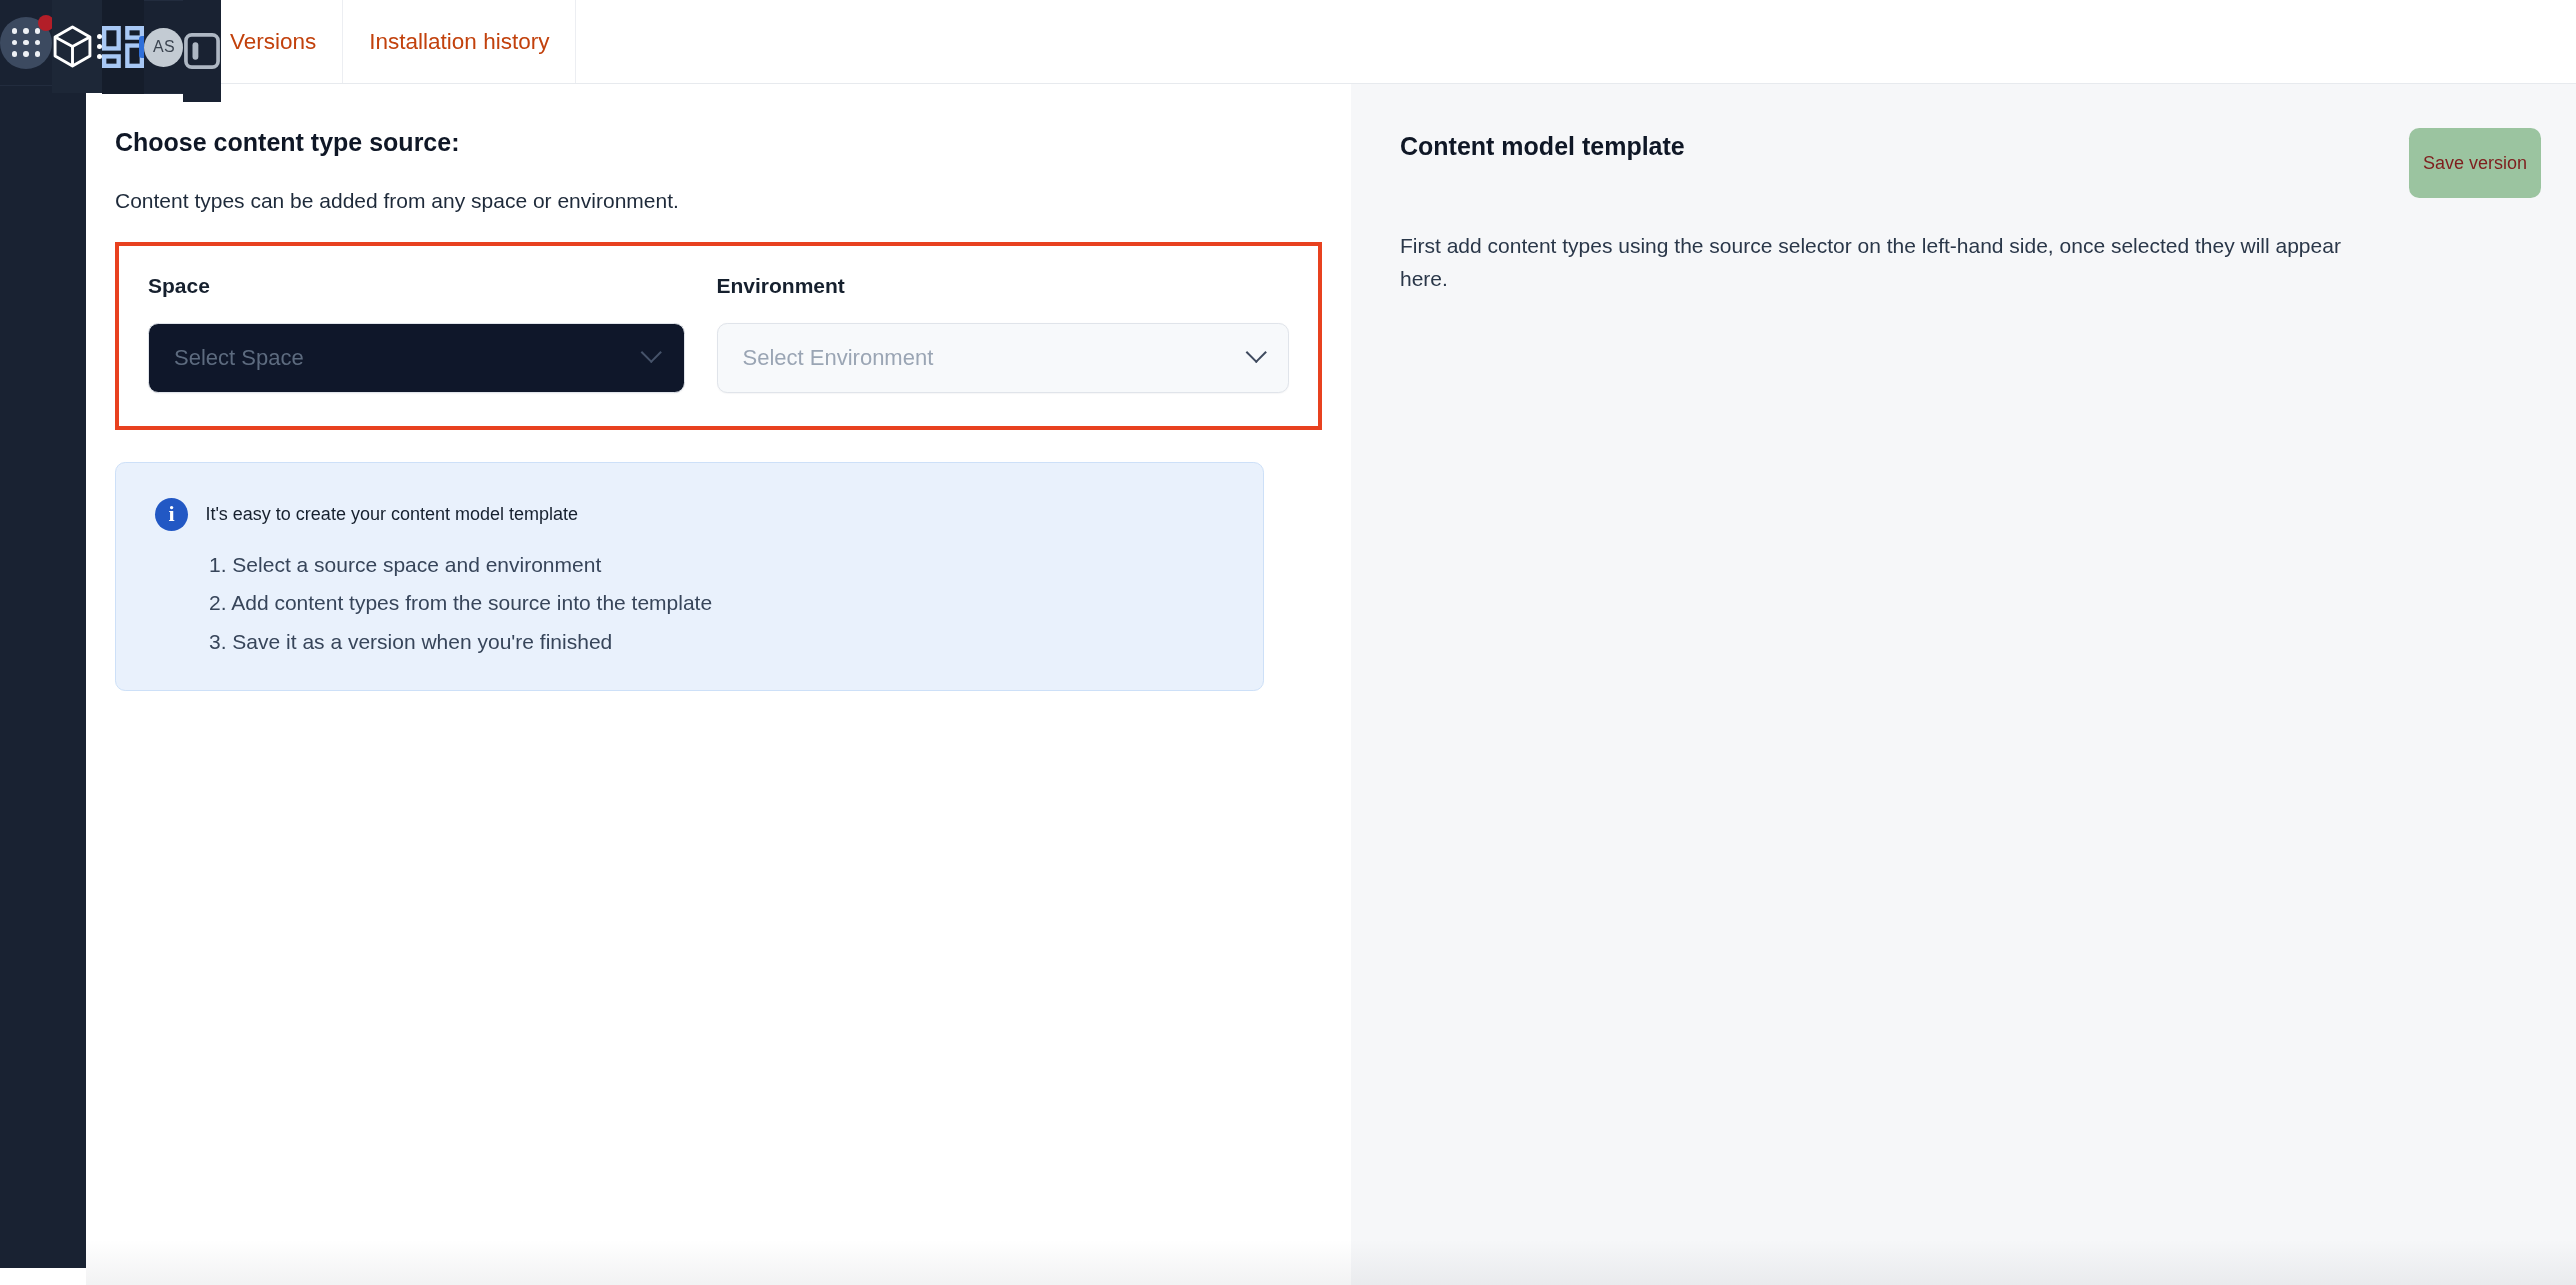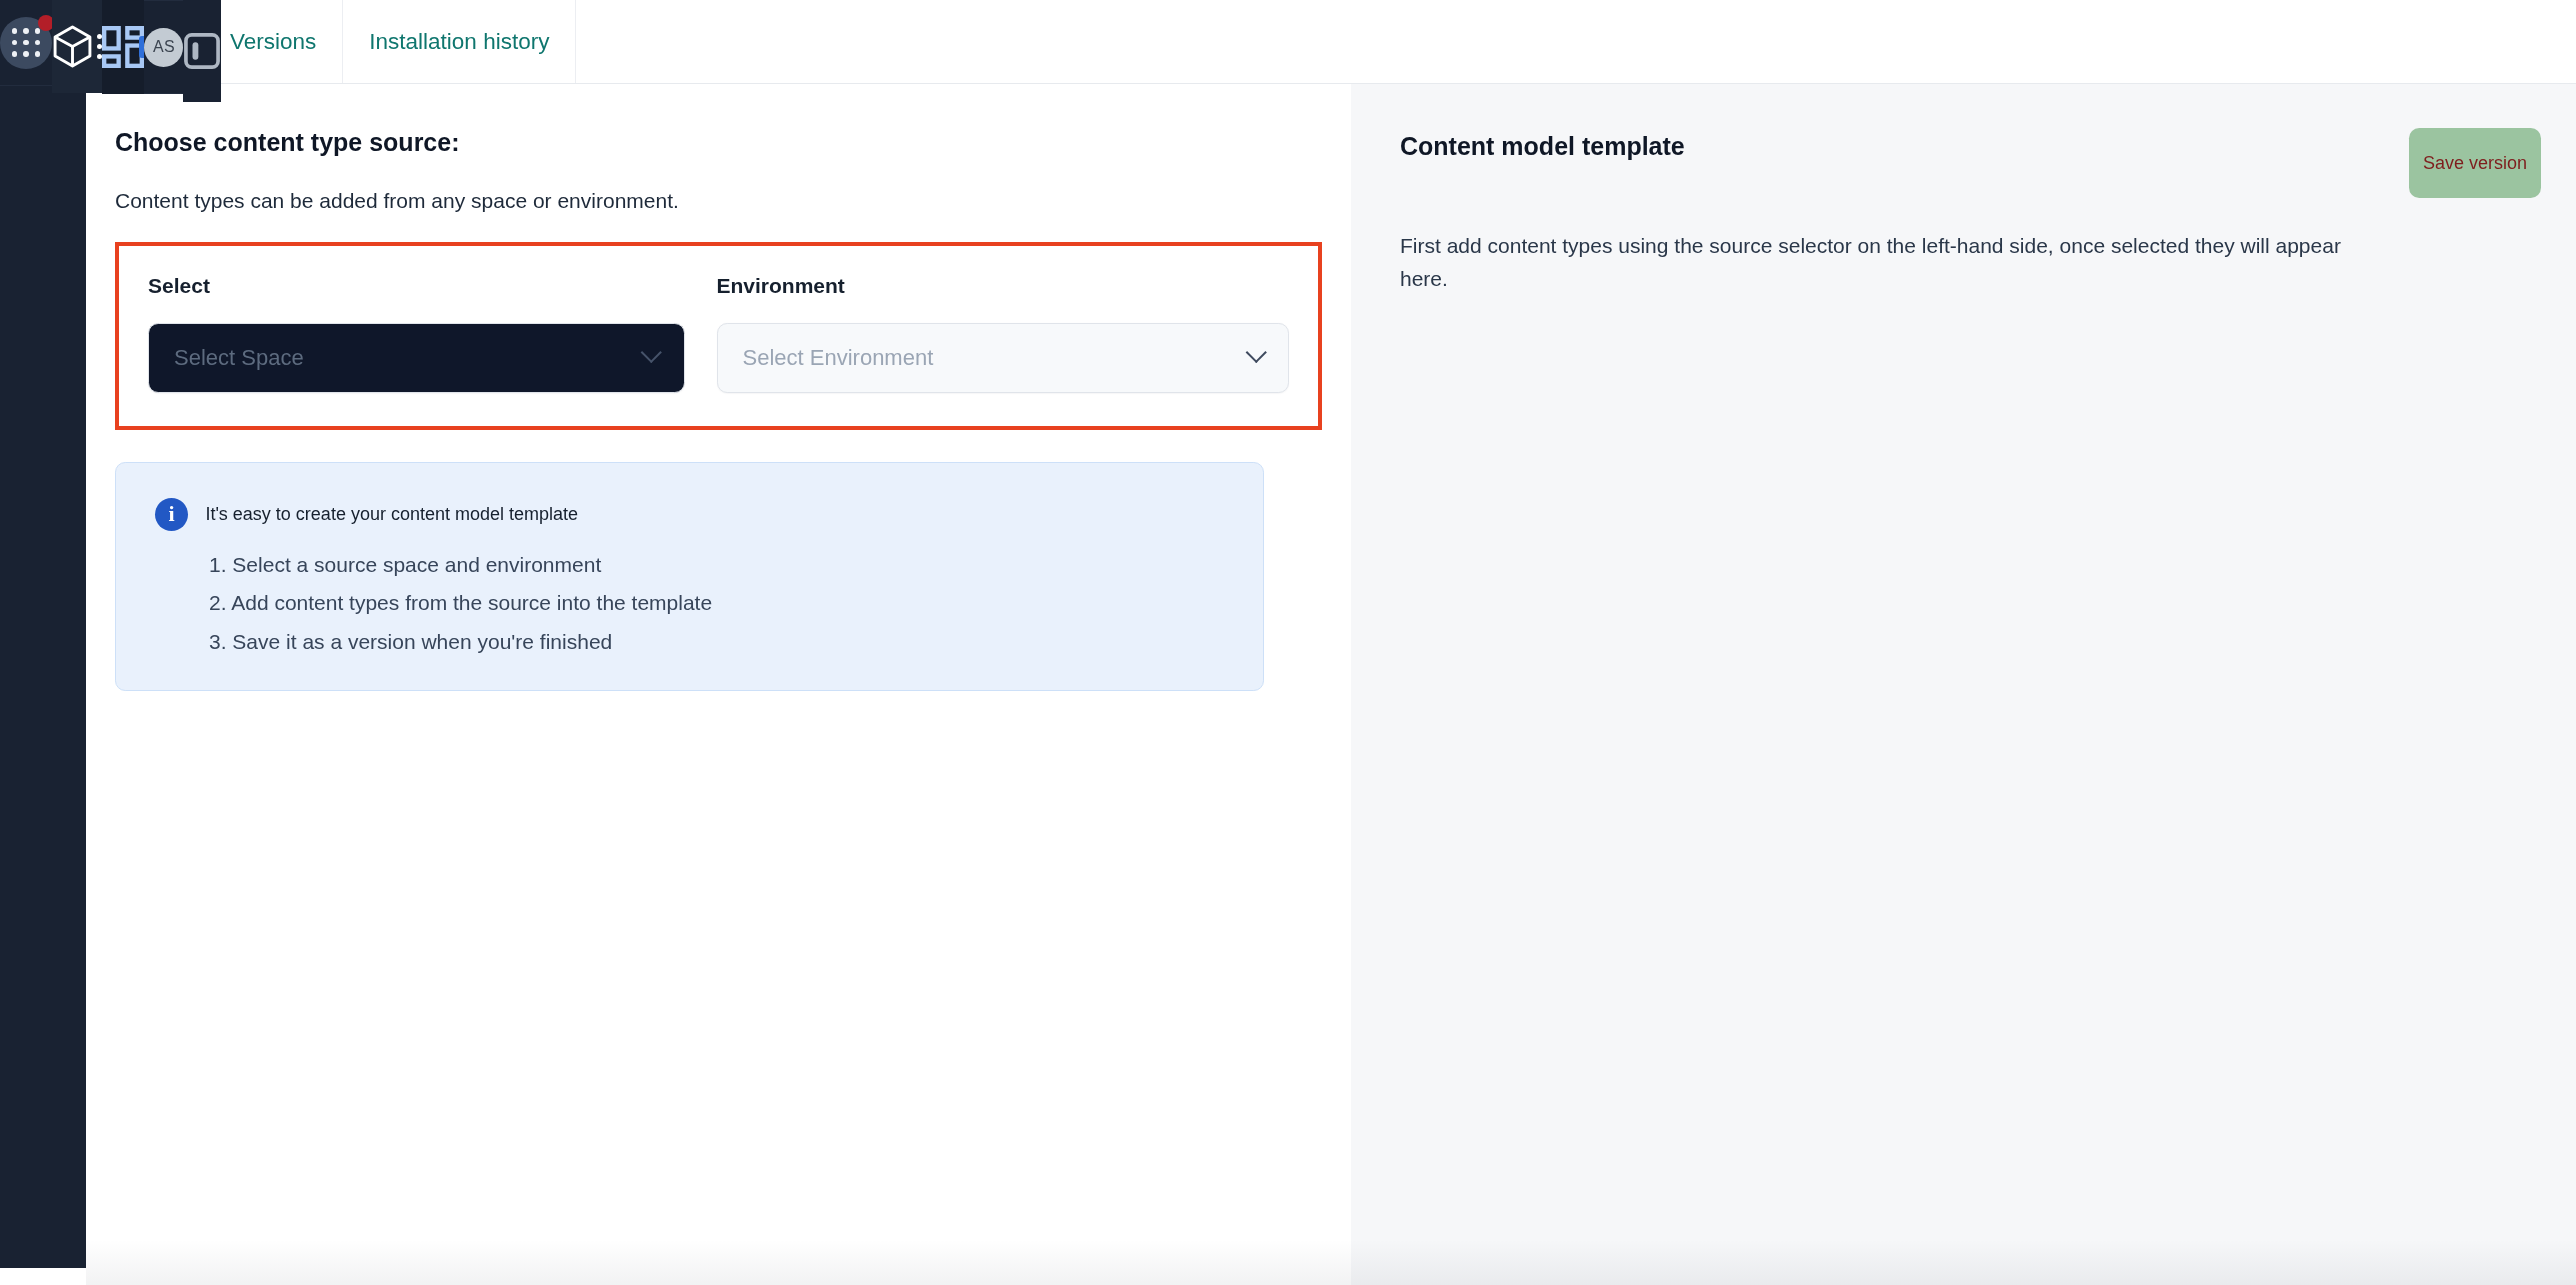--- a/index.html
+++ b/index.html
@@ -92,21 +92,21 @@
   .tabs {
     height: 84px; flex: 0 0 84px;
     background: #ffffff;
     display: flex; align-items: stretch;
     border-bottom: 1.5px solid #e7eaee;
     padding-left: 0;
   }
   .tab {
     display: flex; align-items: center; justify-content: center;
     padding: 0 26px;
-    font-size: 22.5px; color: #0f766e;
+    font-size: 22.5px; color: #c2410c;
     cursor: pointer; position: relative;
     border-right: 1.5px solid #eceef2;
   }
   .tab:first-child { padding-left: 26px; }
   .tab.active { color: #2f6fd9; font-weight: bold; text-align: right; }
   .tab.active::after {
     content: ""; position: absolute; left: 0; right: 0; bottom: -1.5px;
     height: 4.4px; background: #2f6fd9;
   }
 
@@ -283,21 +283,21 @@
     <div class="panes">
 
       <section class="pane-left">
         <h2 class="section-title">Choose content type source:</h2>
         <p class="section-sub">Content types can be added from any space or environment.</p>
 
         <div class="source-box">
           <div class="field-row">
 
             <div class="field space">
-              <label class="field-label">Select</label>
+              <label class="field-label">Space</label>
               <div class="select">
                 <span>Select Space</span>
                 <span class="chev-down"></span>
               </div>
             </div>
 
             <div class="field env">
               <label class="field-label">Environment</label>
               <div class="select disabled">
                 <span>Select Environment</span>

